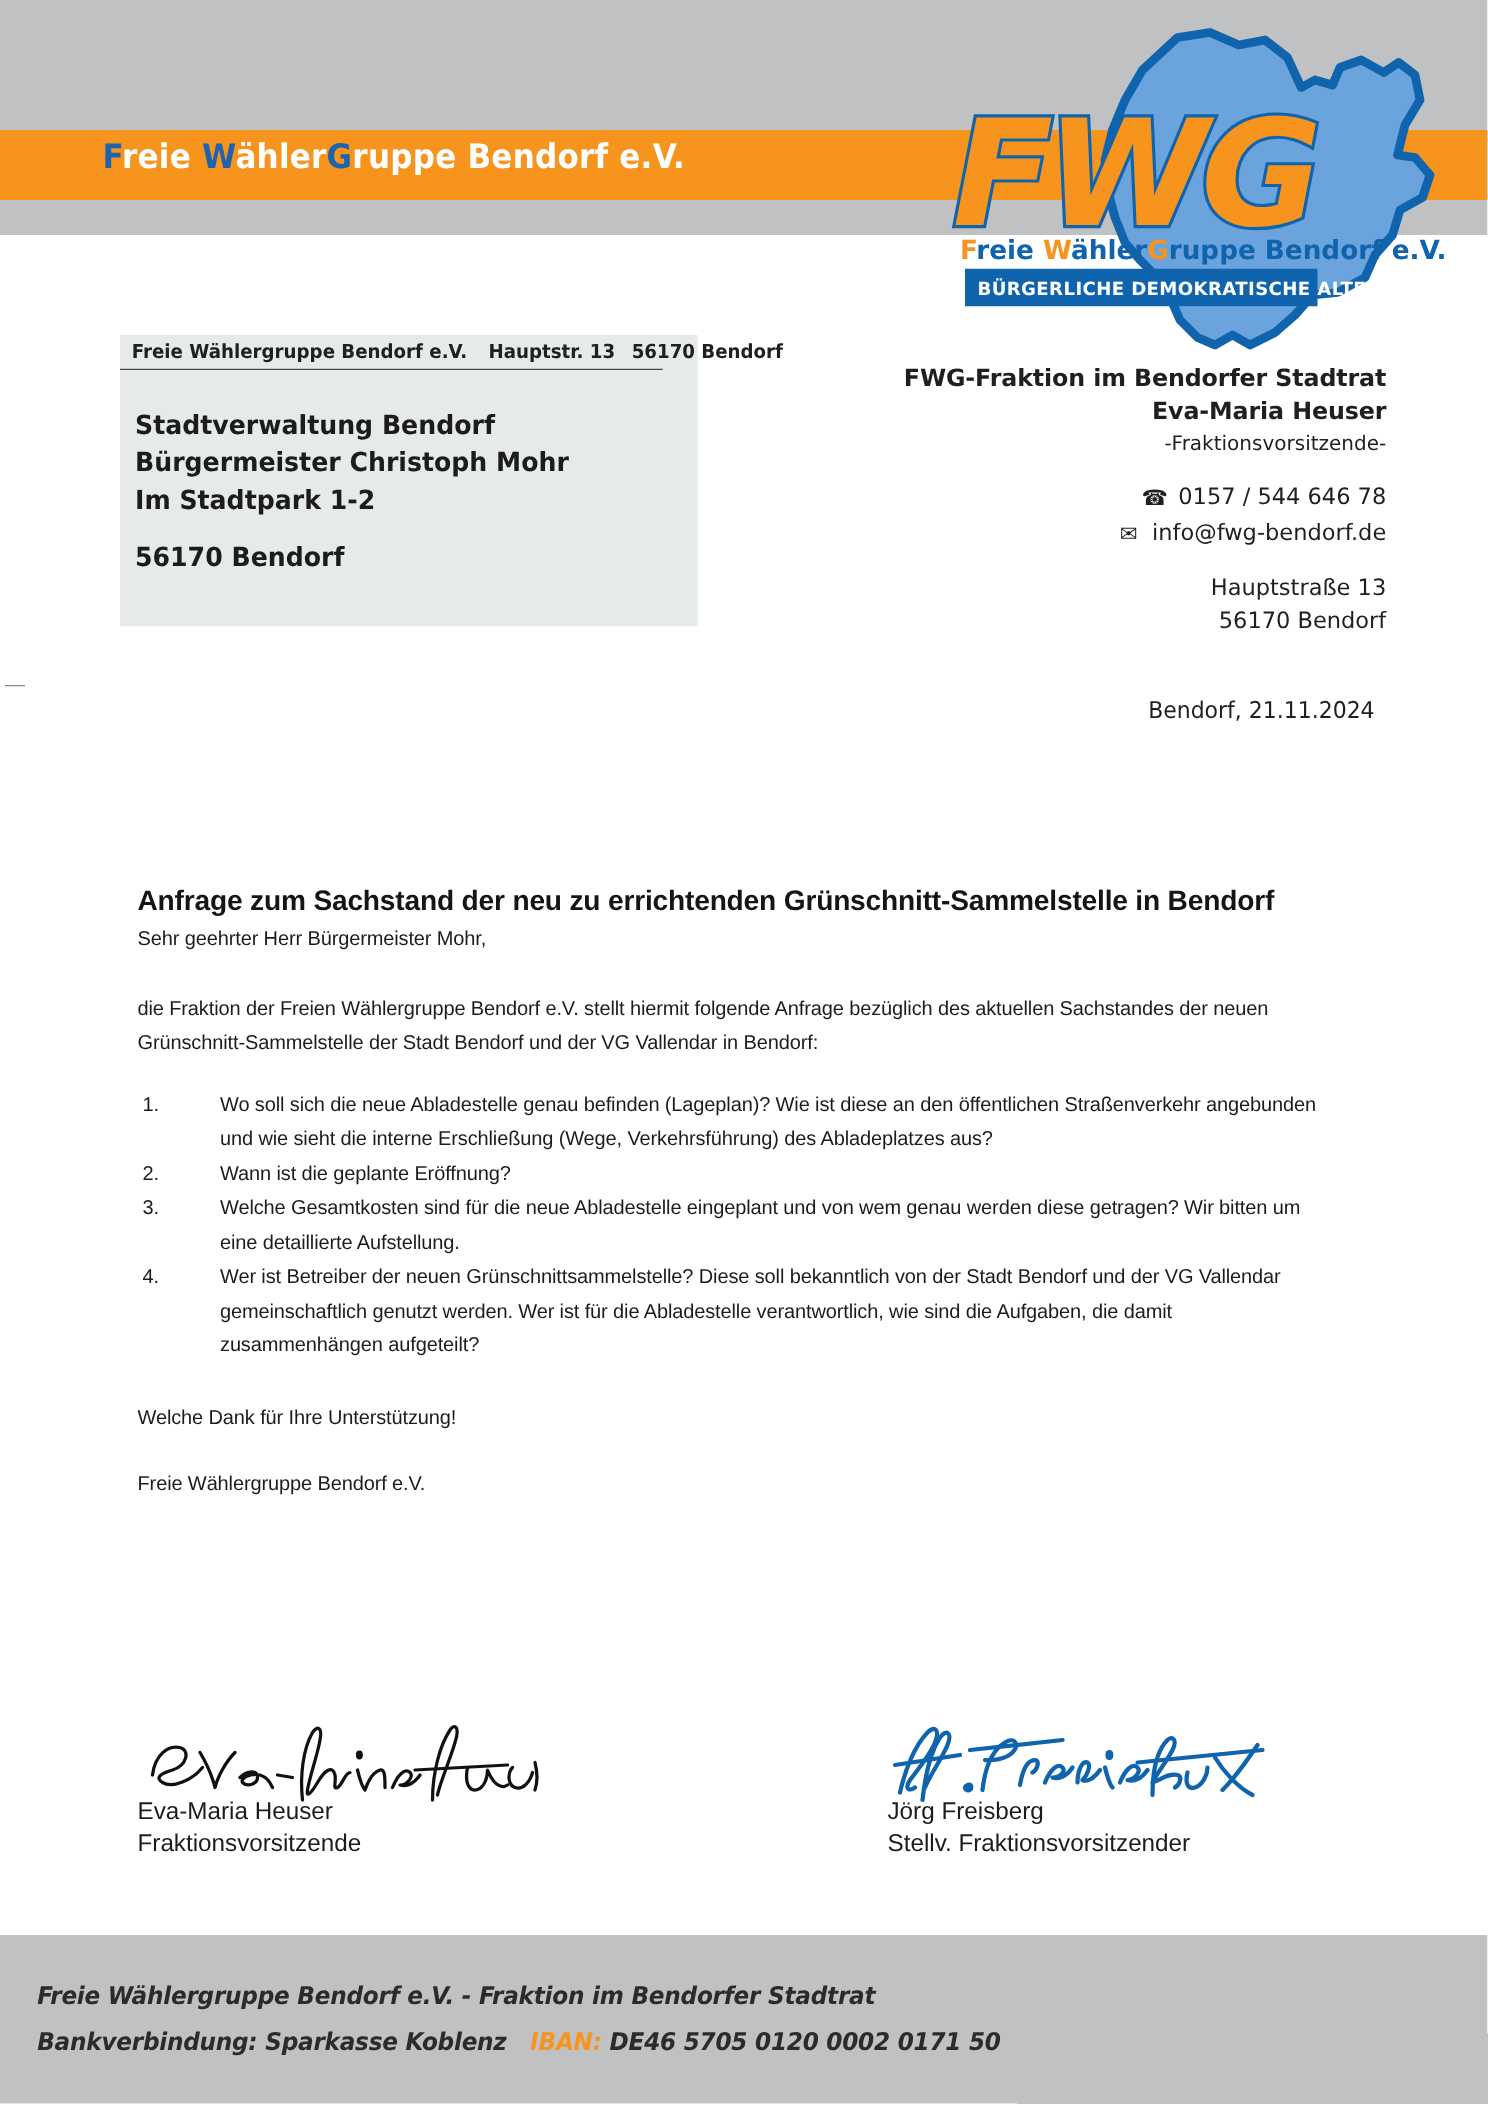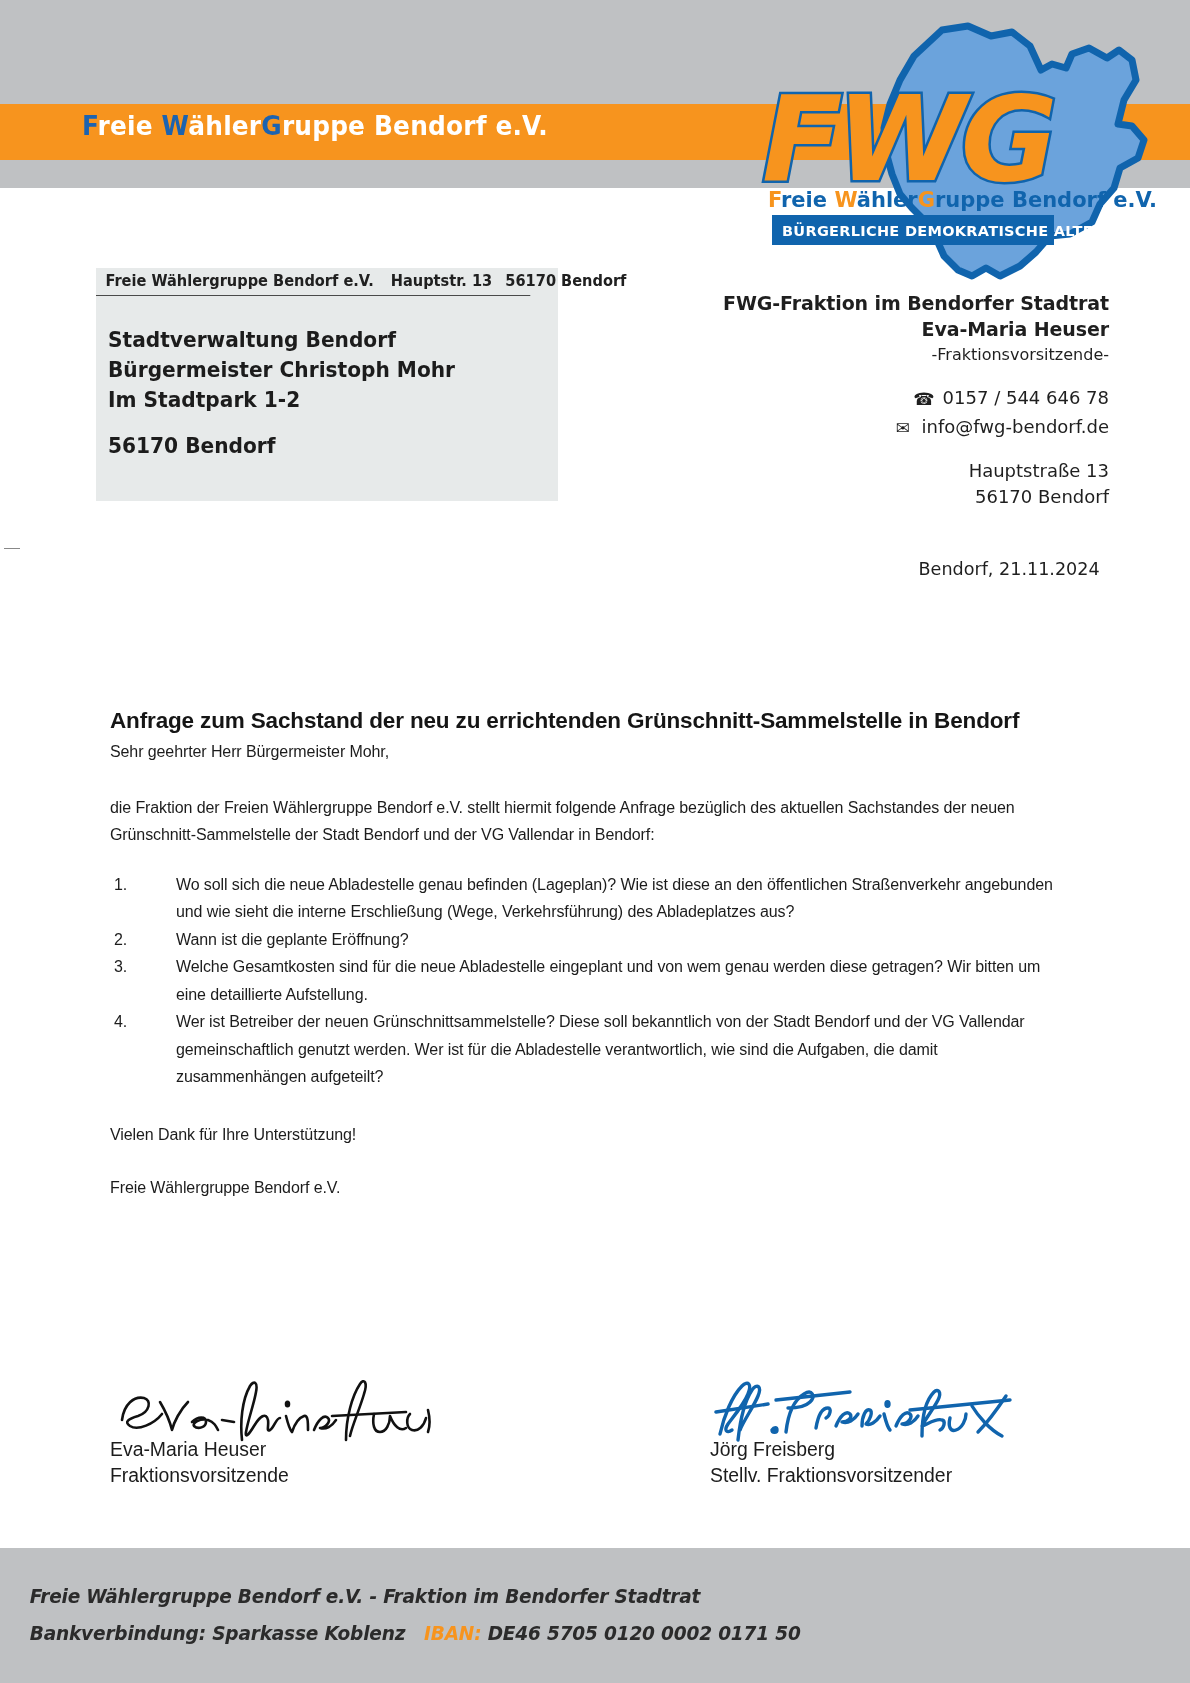--- a/index.html
+++ b/index.html
@@ -333,21 +333,21 @@
         <span>Welche Gesamtkosten sind für die neue Abladestelle eingeplant und von wem genau werden diese getragen? Wir bitten um eine detaillierte Aufstellung.</span>
       </li>
       <li>
         <span class="num">4.</span>
         <span>Wer ist Betreiber der neuen Grünschnittsammelstelle? Diese soll bekanntlich von der Stadt Bendorf und der VG Vallendar gemeinschaftlich genutzt werden. Wer ist für die Abladestelle verantwortlich, wie sind die Aufgaben, die damit zusammenhängen aufgeteilt?</span>
       </li>
     </ol>
 
     <div style="height:26px"></div>
     <div style="height:4px"></div>
-    <p class="thanks">Vielen Dank für Ihre Unterstützung!</p>
+    <p class="thanks">Welche Dank für Ihre Unterstützung!</p>
     <p>Freie Wählergruppe Bendorf e.V.</p>
   </div>
 
   <div class="sig-block sig-left">
     <div class="sig-img">
       <svg width="330" height="72" viewBox="0 0 330 72" xmlns="http://www.w3.org/2000/svg">
         <g fill="none" stroke="#111111" stroke-width="2.6" stroke-linecap="round" stroke-linejoin="round">
           <path d="M12 46 C14 30, 24 22, 34 24 C42 26, 40 38, 28 42 C18 45, 14 48, 20 52 C28 57, 44 50, 52 40"></path>
           <path d="M50 28 C56 38, 60 48, 62 56 C64 48, 70 36, 78 28"></path>
           <path d="M82 48 C88 42, 96 42, 96 48 C96 53, 88 56, 84 52 C82 49, 90 44, 98 46 C104 48, 106 52, 108 56"></path>

